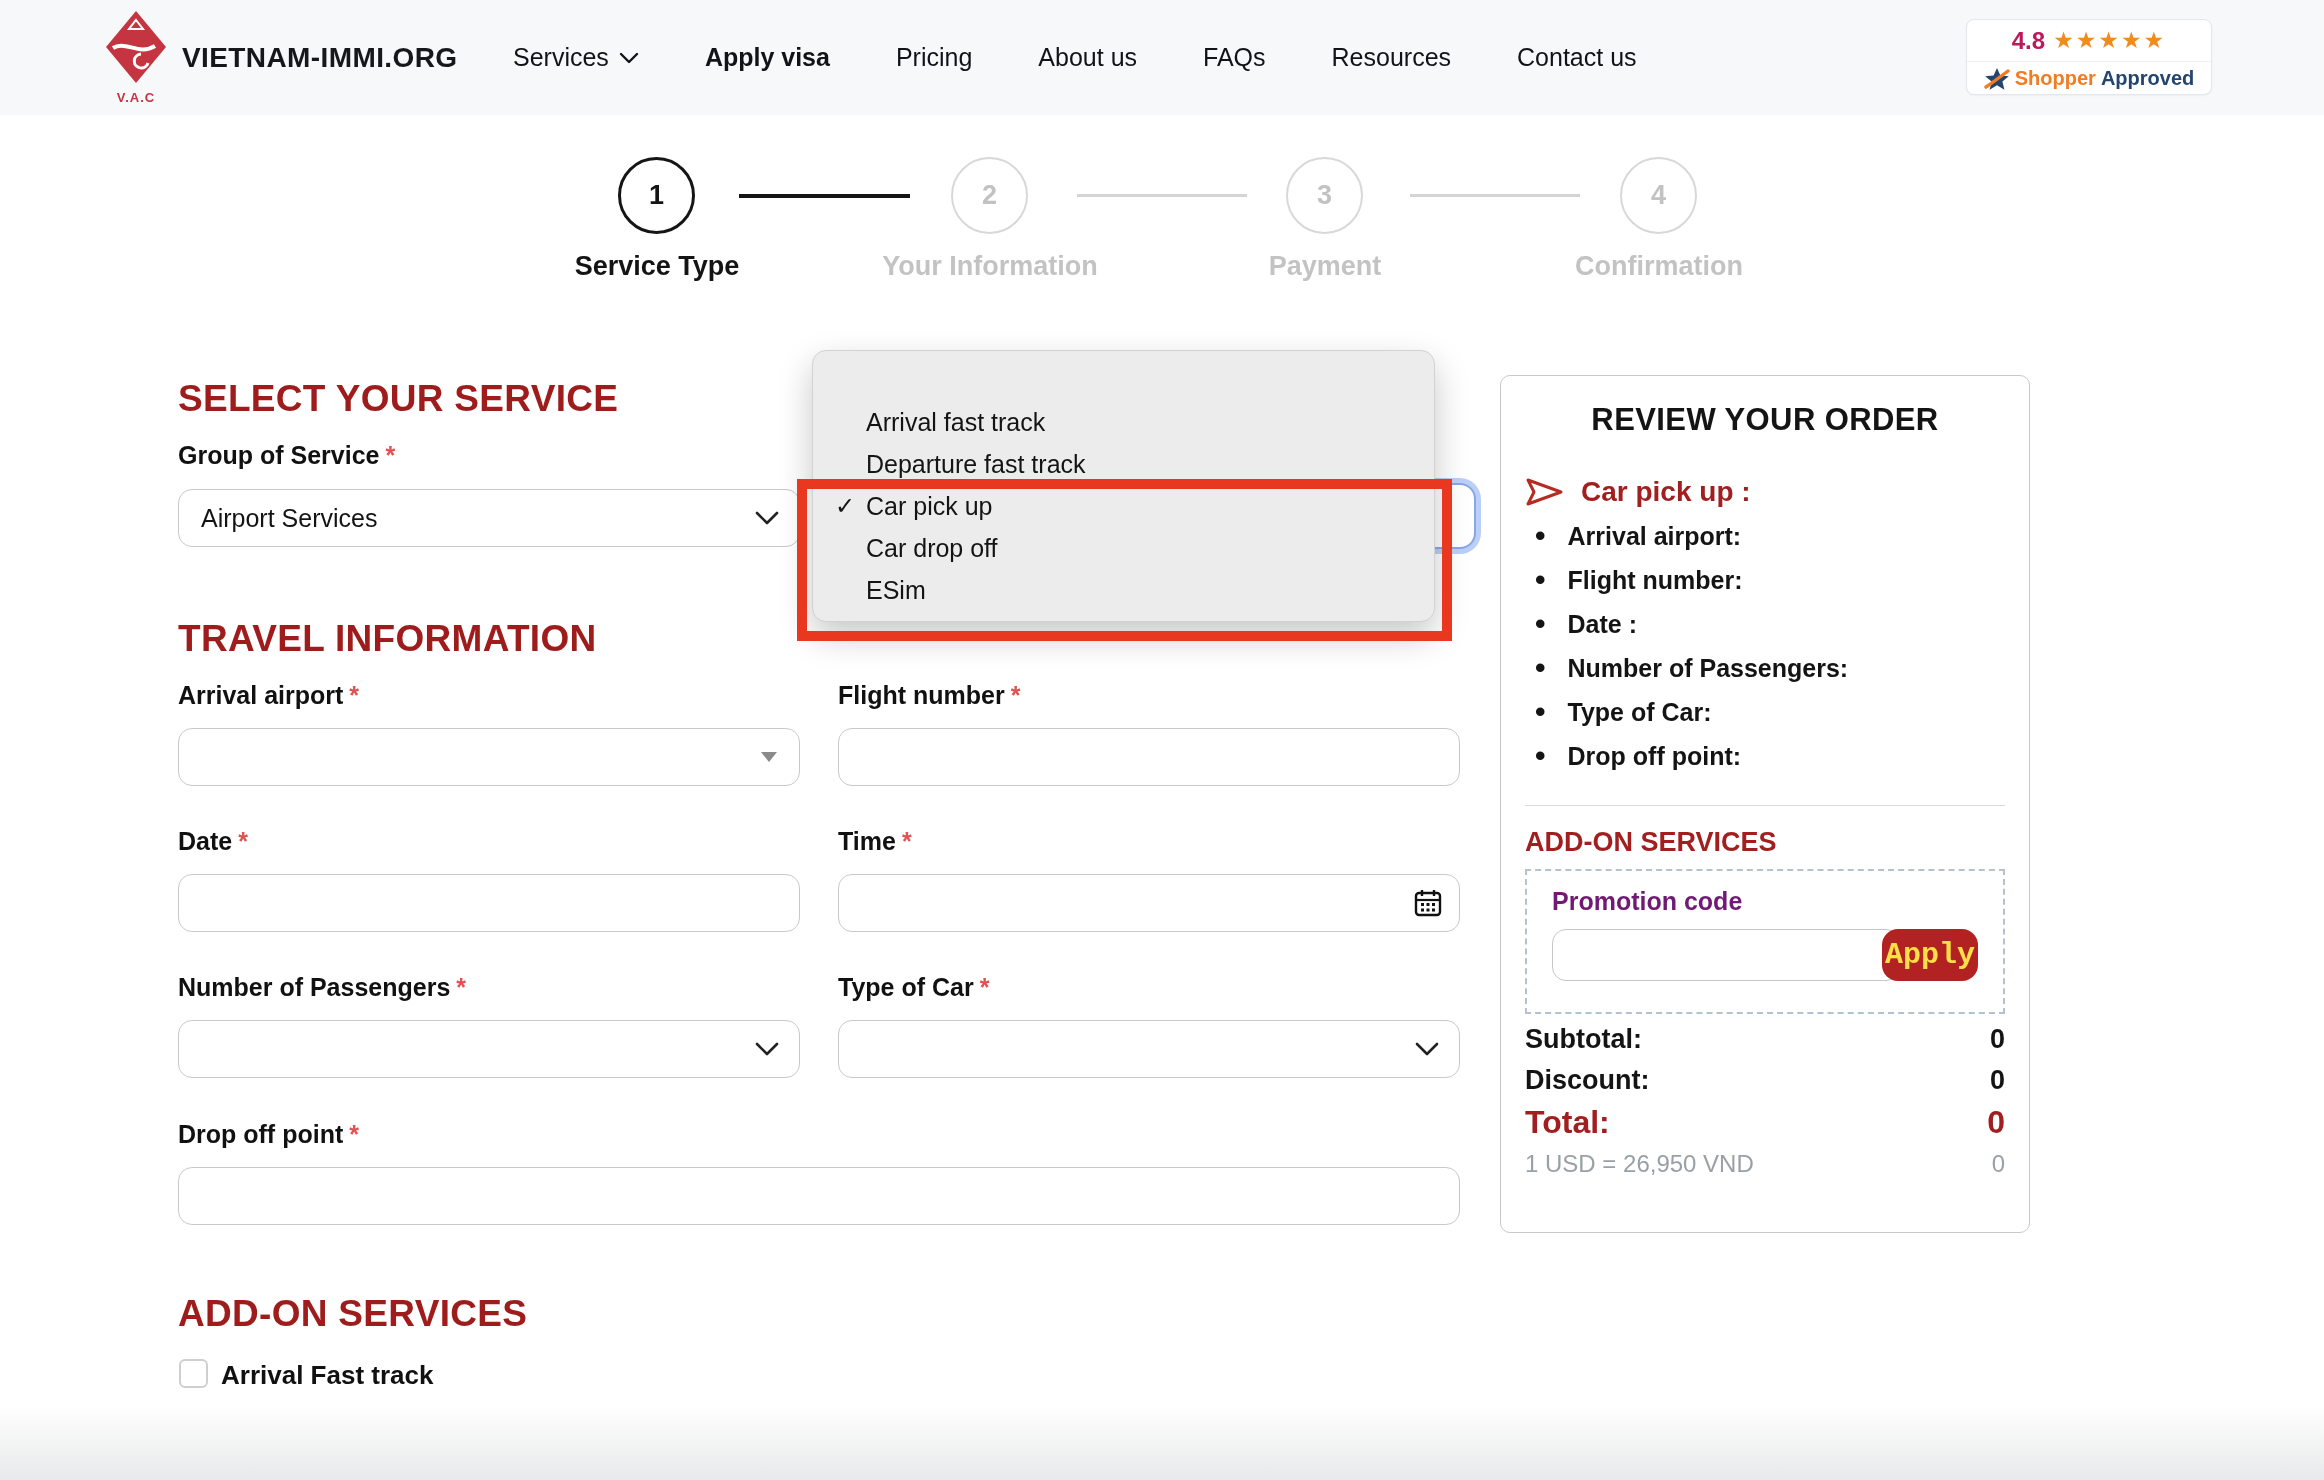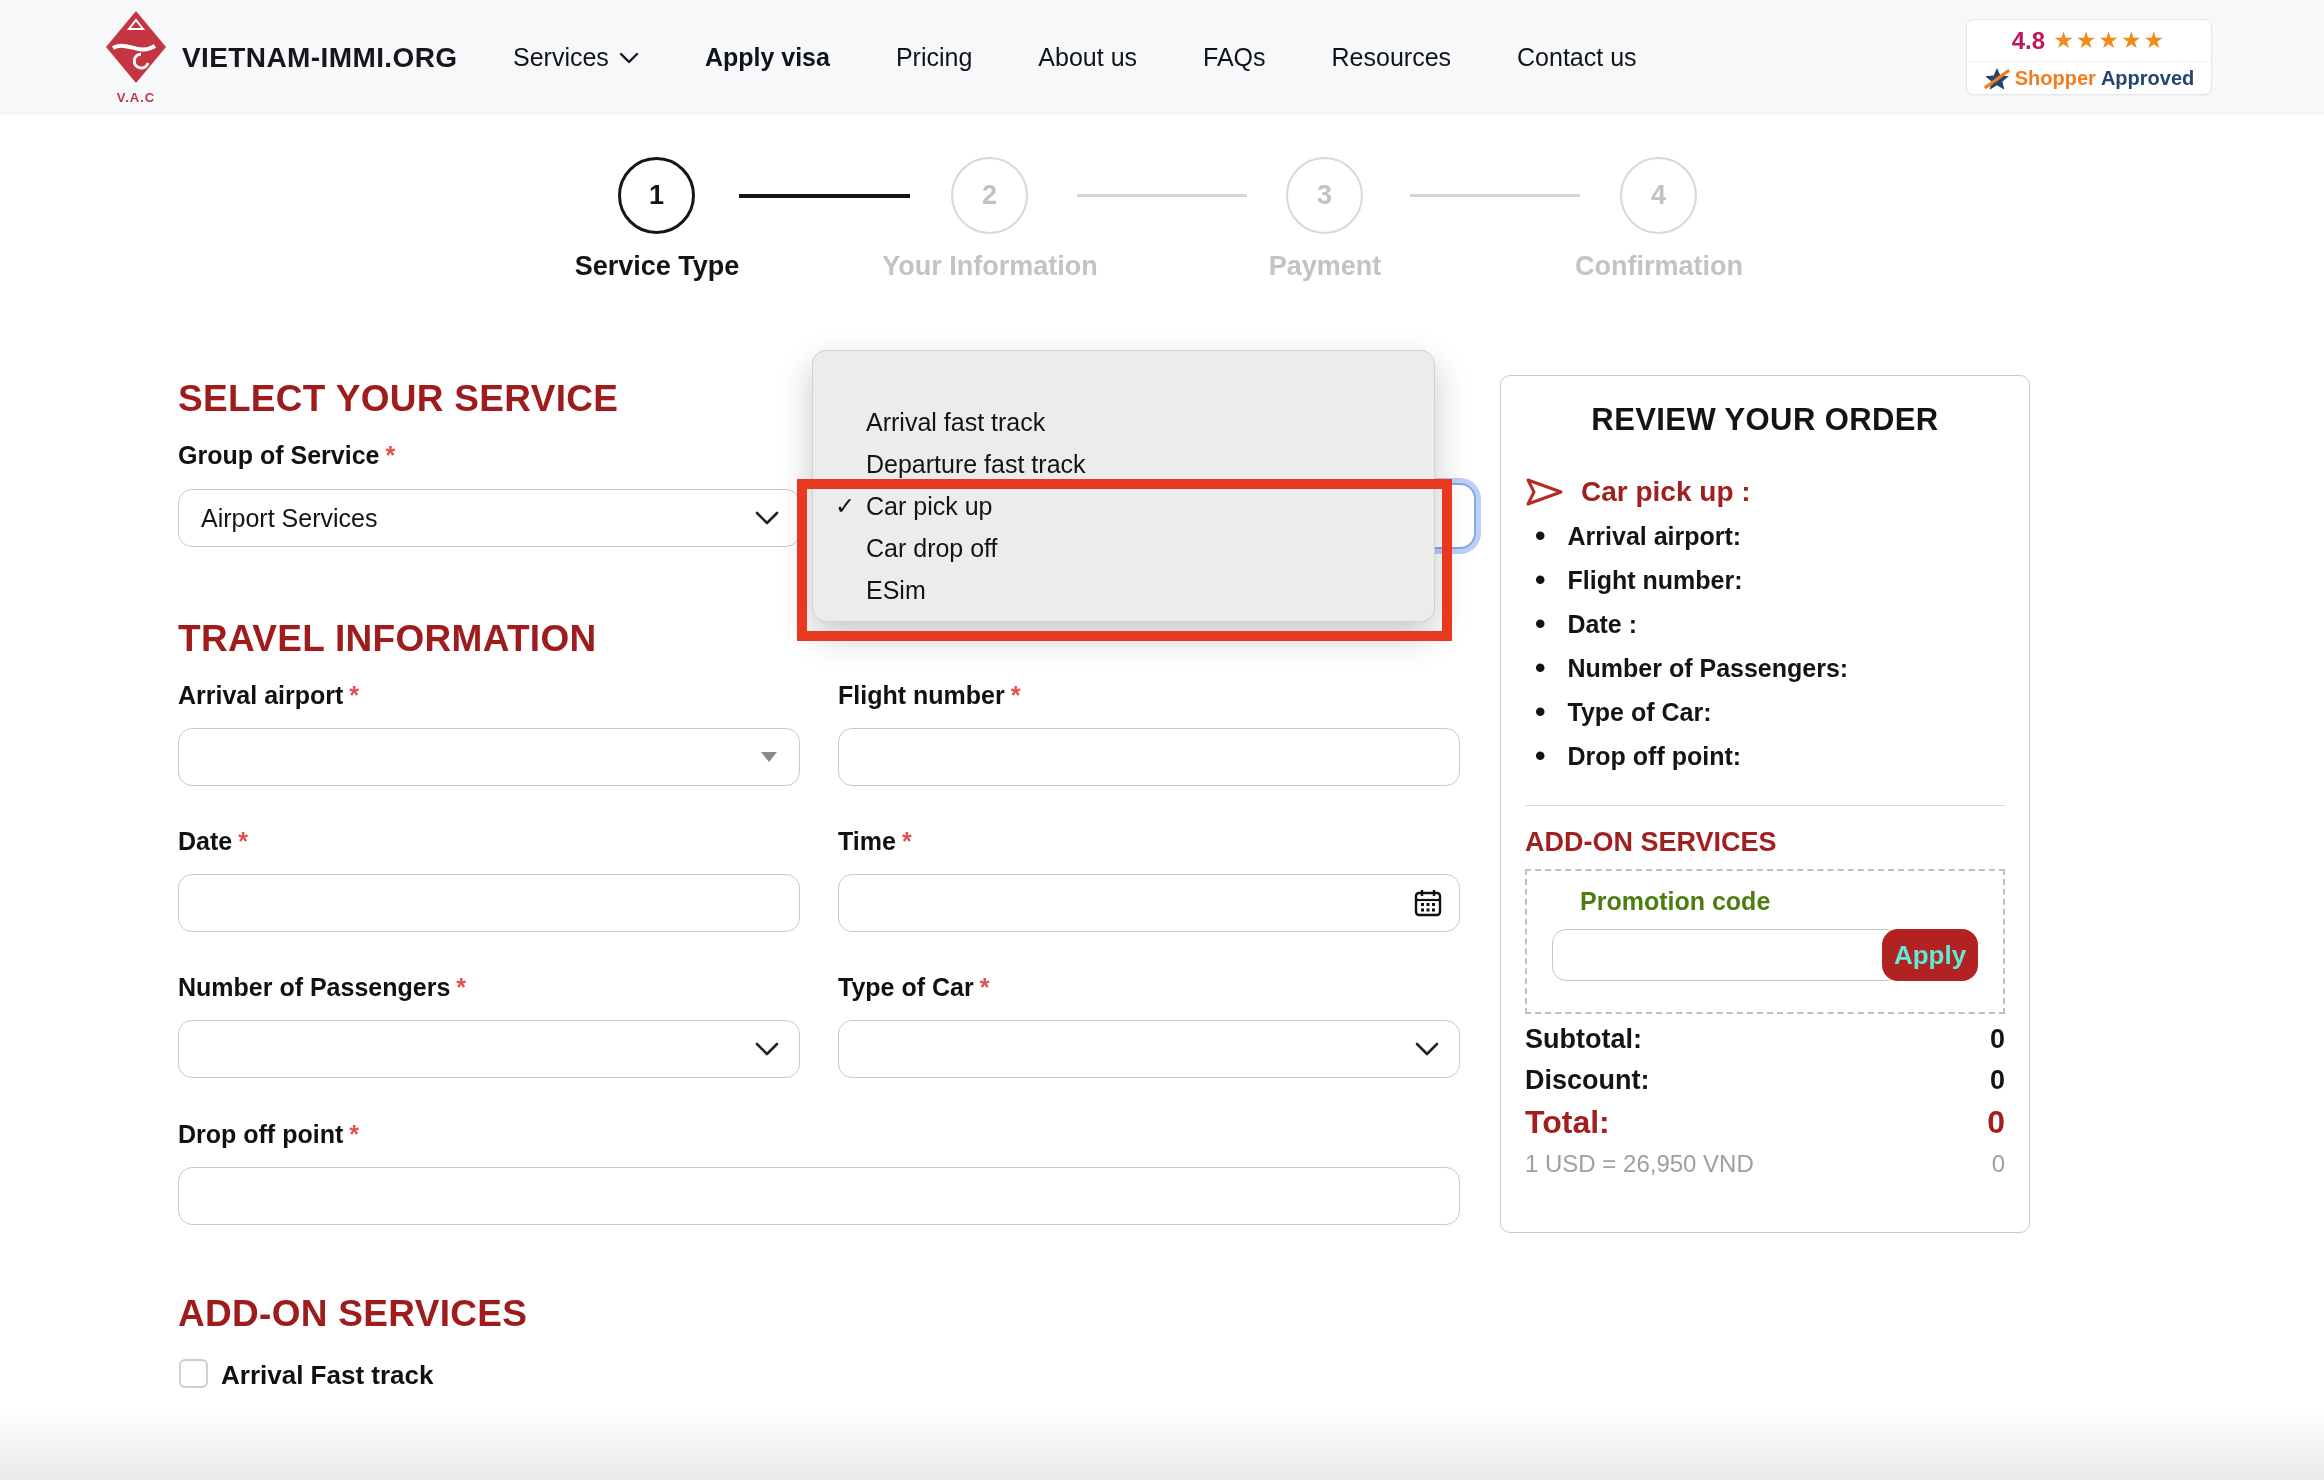--- a/index.html
+++ b/index.html
@@ -56,24 +56,24 @@
   .review { position:absolute; left:1500px; top:375px; width:530px; height:858px; background:#fff; border:1.5px solid #c9c9c9; border-radius:10px; padding:0 24px; }
   .review-title { text-align:center; margin-top:26px; font-size:31px; font-weight:800; color:#141414; letter-spacing:.4px; }
   .service-row { margin-top:37px; display:flex; align-items:center; gap:16px; }
   .service-name { font-size:28px; font-weight:800; color:#a11f1f; }
   .review-list { list-style:none; margin-top:5px; }
   .review-list li { height:44px; display:flex; align-items:center; font-size:25px; font-weight:bold; color:#141414; }
   .review-list li::before { content:"•"; font-size:30px; margin:0 22px 0 10px; color:#141414; }
   .review-divider { margin-top:27px; border-top:1.5px solid #dadada; }
   .review-addons { margin-top:21px; font-size:27px; font-weight:800; color:#a11f1f; }
   .promo-box { margin-top:11px; height:145px; border:2px dashed #b4c1ce; padding:16px 25px; }
-  .promo-label { font-size:25px; font-weight:bold; color:#4d7c0f;margin-left:28px; }
+  .promo-label { font-size:25px; font-weight:bold; color:#701a75; }
   .promo-row { display:flex; margin-top:13px; height:52px; }
   .promo-input { flex:1; border:1.6px solid #c6c6c6; border-radius:14px; padding:0 18px; font-size:24px; outline:none; font-family:inherit; background:#fff; }
-  .apply-btn { width:108px; margin-left:-18px; background:#b32222; color:#5eead4; border:none; border-radius:16px; font-size:26px; font-weight:bold; cursor:pointer; position:relative; z-index:1; font-family:Liberation Sans, sans-serif; }
+  .apply-btn { width:108px; margin-left:-18px; background:#b32222; color:#fde047; border:none; border-radius:16px; font-size:30px; font-weight:bold; cursor:pointer; position:relative; z-index:1; font-family:Liberation Mono, monospace; }
   .tot-row { display:flex; justify-content:space-between; align-items:center; margin-top:10px; font-size:27px; font-weight:bold; color:#141414; }
   .tot-row.total { font-size:32px; color:#a11f1f; margin-top:8px; }
   .tot-row.exchange { font-size:24px; font-weight:normal; color:#9aa0a6; margin-top:9px; }
 
   .bottom-fade { position:absolute; left:0; bottom:0; width:2324px; height:75px; background:linear-gradient(#ffffff, #e8e9ea); }
 </style>
 </head>
 <body>
 
 <div id="page">

